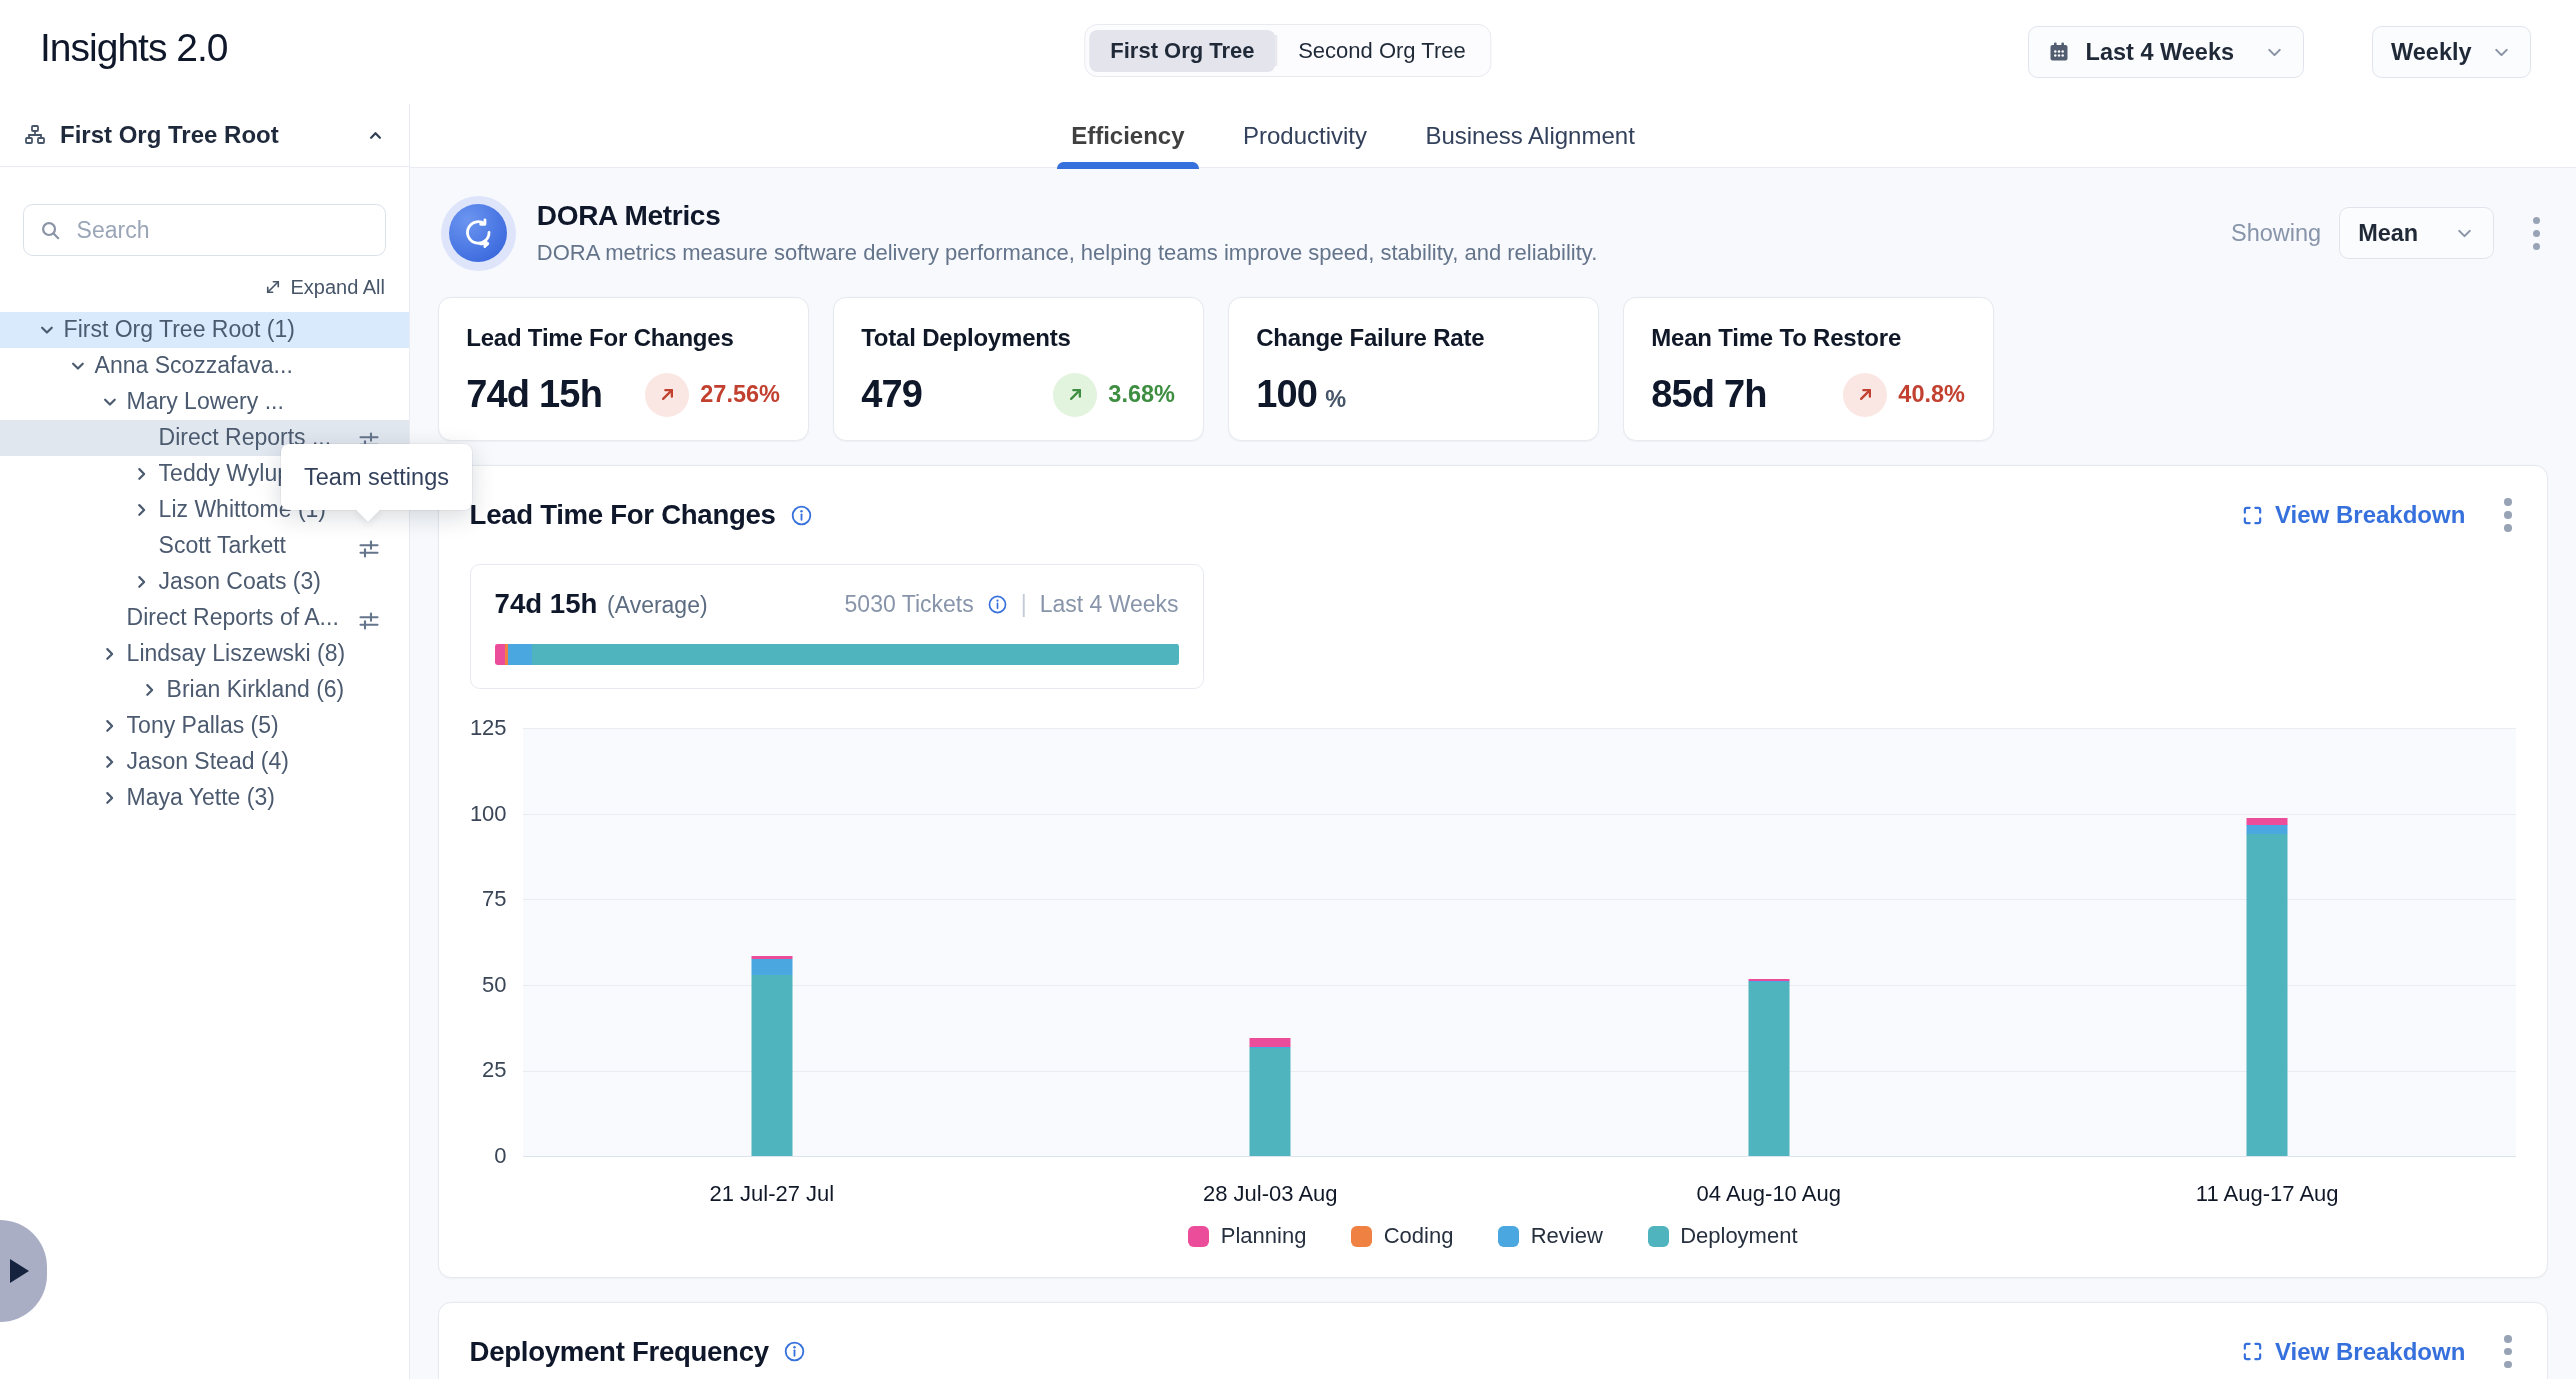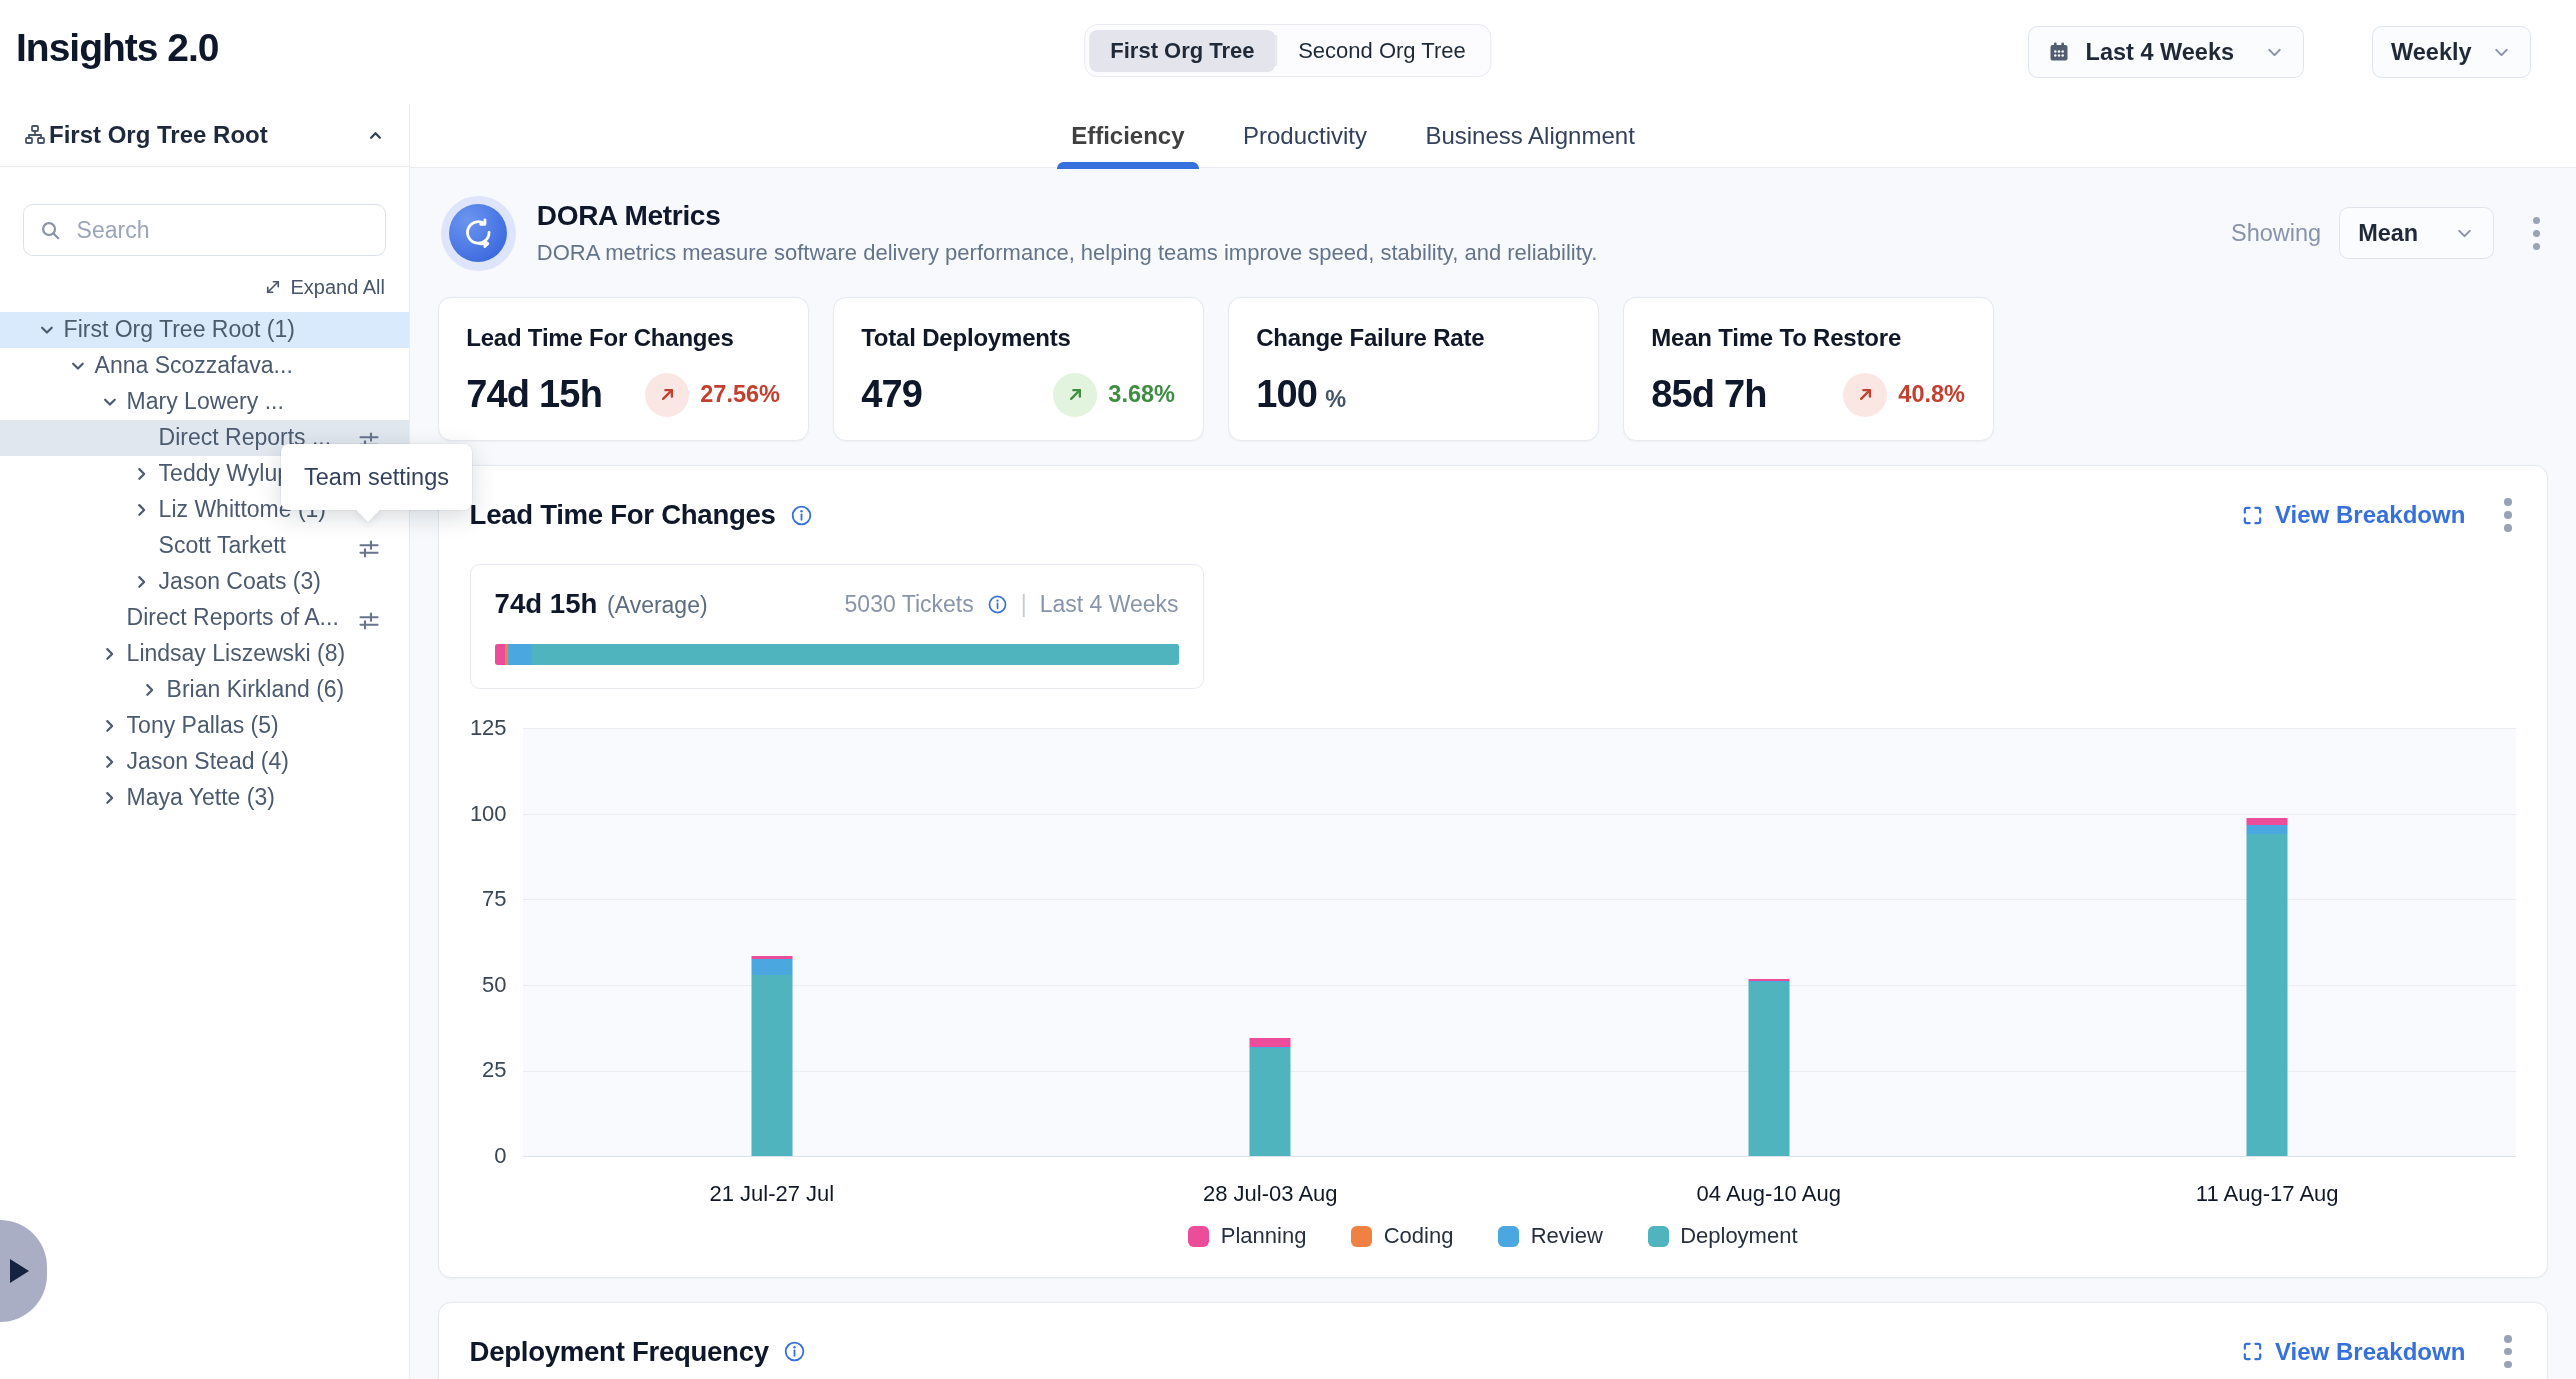--- a/index.html
+++ b/index.html
@@ -2,37 +2,37 @@
 <html style="font-size:13px"><head>
 <meta charset="utf-8">
 <style>
   html,body{margin:0;padding:0}
   body{width:2576px;height:1380px;overflow:hidden;background:#fff;color:#0F172A;
        font-family:"Liberation Sans",sans-serif;-webkit-font-smoothing:antialiased;position:relative}
   svg{display:block}
 
   
   .topbar{height:104px;position:relative;background:#fff}
-  .app-title{position:absolute;left:16px;top:26px;font-size:39px;font-weight:700;letter-spacing:-1px}
+  .app-title{position:absolute;left:40px;top:26px;font-size:39px;font-weight:400;letter-spacing:-1px}
   .org-toggle{position:absolute;left:50%;top:24px;transform:translateX(-50%);display:flex;align-items:center;
       background:#FCFCFE;border:1.6px solid #E8EAF0;border-radius:13px;padding:4px;height:53px;box-sizing:border-box}
   .org-toggle .seg{font-size:22px;color:#1F2937;padding:0 21px;height:42px;display:flex;align-items:center;
       border-radius:8px;cursor:pointer;white-space:nowrap}
   .org-toggle .seg.active{background:#E3E4EC;font-weight:700}
   .seg-divider{width:1.6px;height:31px;background:#E6E8EE}
   .top-controls{position:absolute;right:45px;top:26px;display:flex;gap:68px}
   .select{display:flex;align-items:center;gap:14.6px;background:#FBFCFE;border:1.6px solid #DFE4EC;border-radius:9.7px;
       height:52px;padding:0 18px;box-sizing:border-box;font-size:23.5px;font-weight:600;color:#1F2937;cursor:pointer}
   .select .grow{flex:1}
   .w-period{width:276px}.w-gran{width:159px}
 
   
   .layout{display:flex;height:1276px}
   .sidebar{width:409px;flex:none;border-right:1.6px solid #E8EBF1;position:relative;background:#fff}
-  .sidebar-header{height:63px;border-bottom:1.6px solid #E8EBF1;display:flex;align-items:center;padding:0 23px;gap:2px;box-sizing:border-box}
+  .sidebar-header{height:63px;border-bottom:1.6px solid #E8EBF1;display:flex;align-items:center;padding:0 23px;gap:13px;box-sizing:border-box}
   .sidebar-header .label{font-size:24px;font-weight:700;color:#1E293B;flex:1}
   .search-box{margin:37px 23px 0;height:52px;border:1.6px solid #DAE0E9;border-radius:9.7px;display:flex;align-items:center;
       padding:0 14.6px;gap:13px;box-sizing:border-box}
   .search-box input{border:none;outline:none;font-size:23px;color:#334155;width:100%;background:transparent;font-family:inherit}
   .search-box input::placeholder{color:#9AA6B8}
   .expand-all{display:flex;justify-content:flex-end;align-items:center;margin:19.5px 24px 13px;font-size:20px;color:#475569;gap:8px;cursor:pointer}
   .tree{list-style:none;margin:0;padding:0}
   .tree-row{height:36px;display:flex;align-items:center;font-size:23px;color:#4B5A6F;position:relative;cursor:pointer;white-space:nowrap}
   .tree-row .chev-slot{width:27.6px;flex:none;display:flex;align-items:center}
   .tree-row.bg-blue{background:#D8EAFB}

